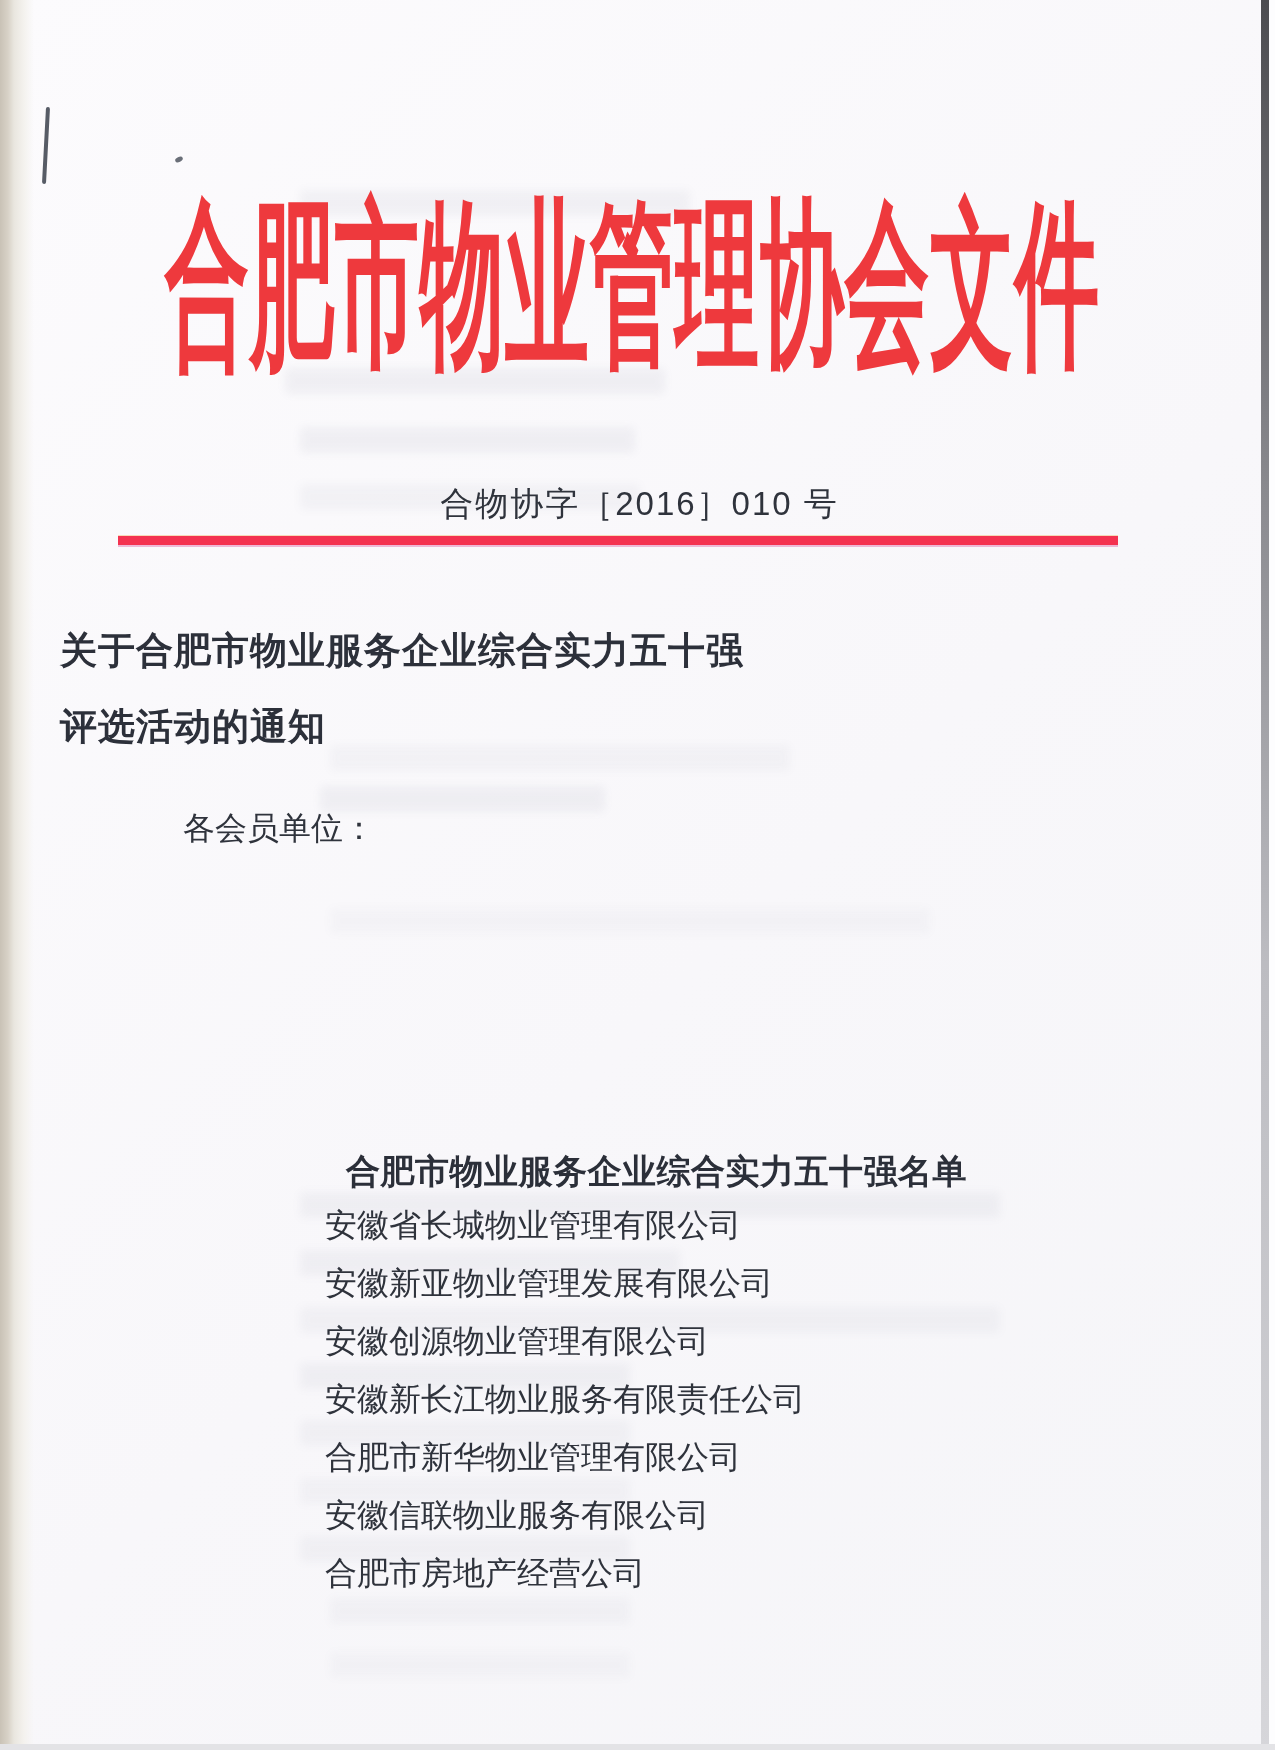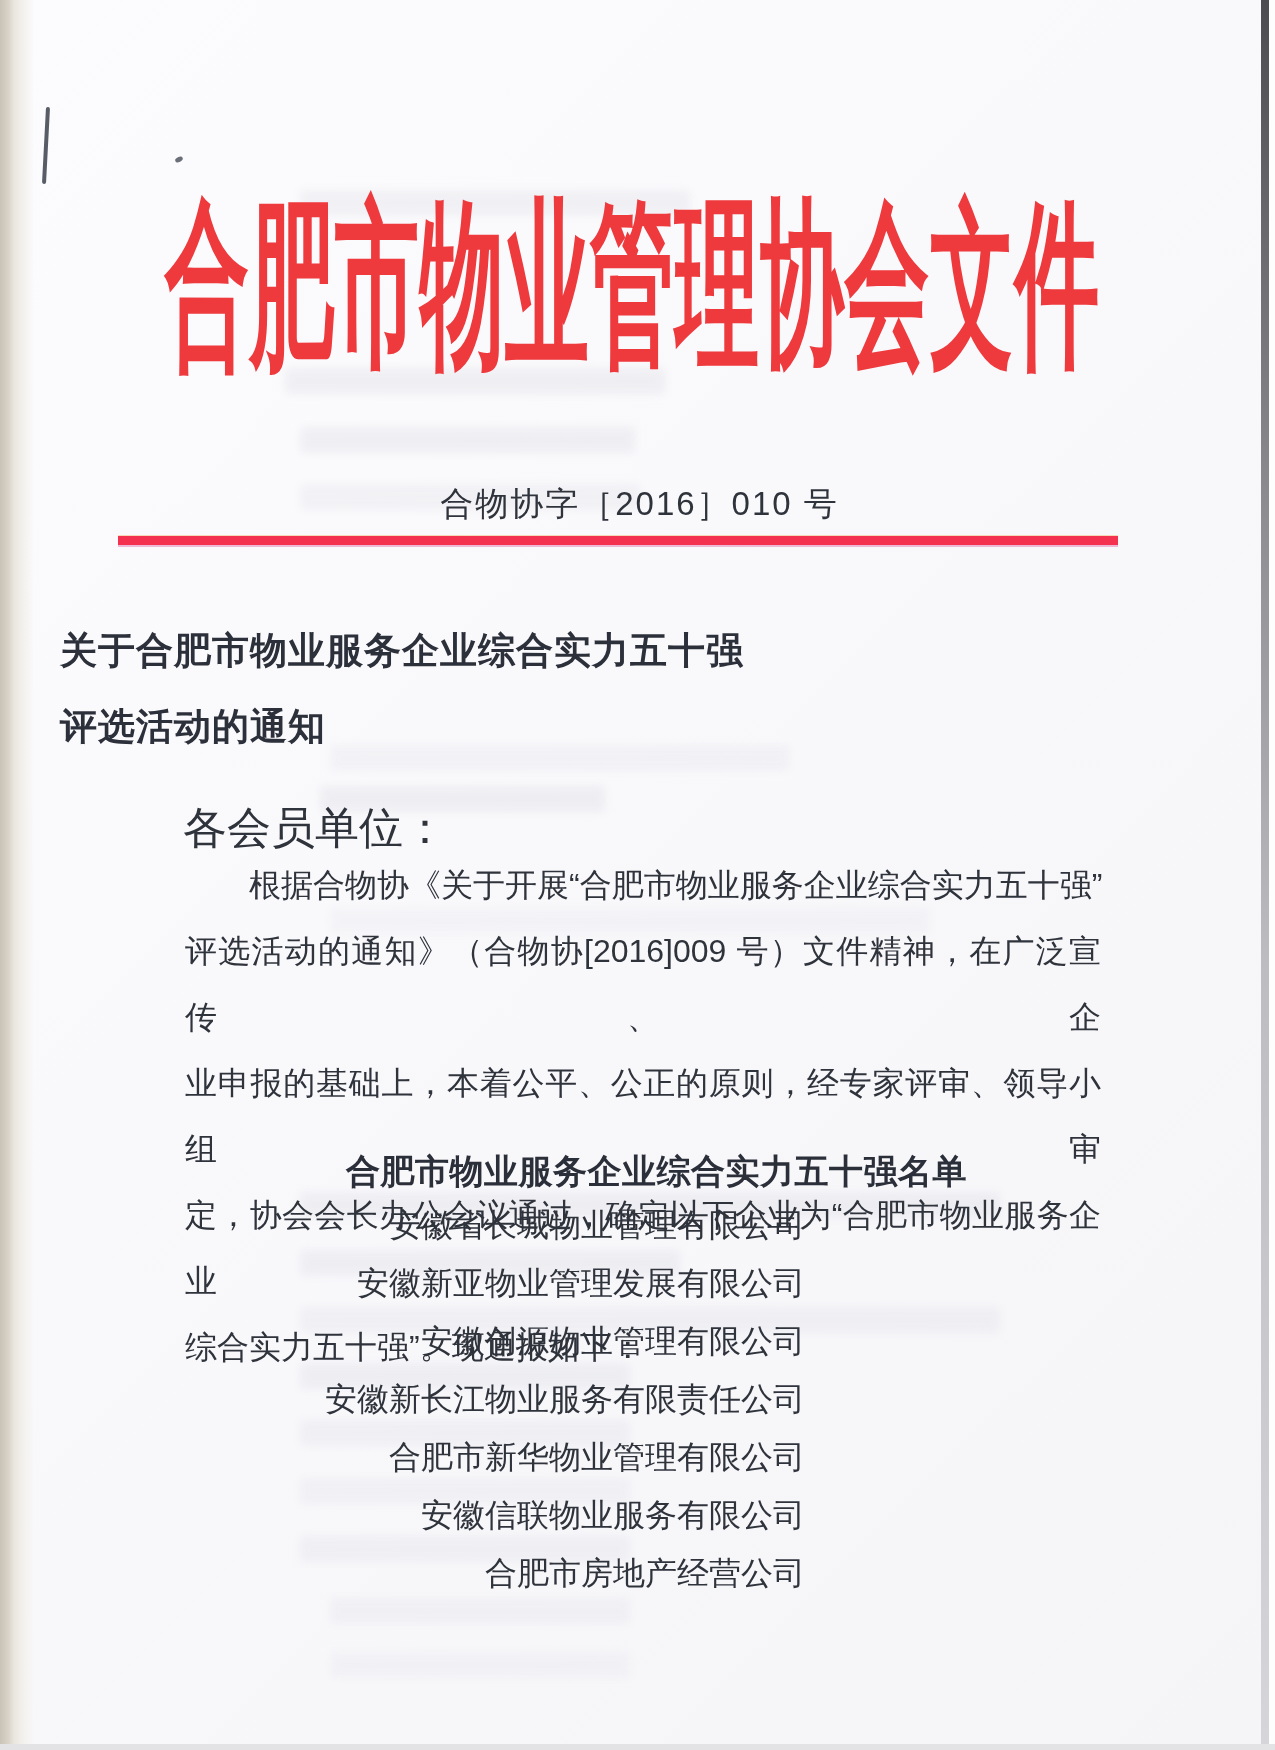--- a/index.html
+++ b/index.html
@@ -73,21 +73,21 @@
     font-size:37px;line-height:46px;
     font-weight:600;
     letter-spacing:1px;
     color:#2c303a;
   }
   .doc-title.l1{top:628px;}
   .doc-title.l2{top:704px;}
 
   .salutation{
     position:absolute;left:183px;top:806px;
-    font-size:44px;line-height:44px;
+    font-size:32px;line-height:44px;
     color:#2f333c;
   }
 
   .para{
     position:absolute;left:185px;top:852px;width:916px;
     font-size:32px;line-height:66px;
     color:#2f333c;
   }
   .para .ln{white-space:nowrap;}
   .para .ln.j{white-space:normal;text-align:justify;text-align-last:justify;}
@@ -98,21 +98,20 @@
     font-size:34px;line-height:42px;
     font-weight:700;
     letter-spacing:0.5px;
     color:#2b2f39;
   }
 
   .companies{
     position:absolute;left:325px;top:1196px;
     font-size:32px;line-height:58px;
     color:#2f333c;
-    text-align:right;
   }
   .company{white-space:nowrap;}
 </style>
 </head>
 <body>
 
 <div class="page">
 
   <div class="edge-left"></div>
   <div class="edge-right-dark"></div>
@@ -142,27 +141,20 @@
 
   <div class="docnum">合物协字［2016］010 号</div>
 
   <div class="redline"></div>
 
   <div class="doc-title l1">关于合肥市物业服务企业综合实力五十强</div>
   <div class="doc-title l2">评选活动的通知</div>
 
   <div class="salutation">各会员单位：</div>
 
-  <div class="para">
-    <div class="ln indent">根据合物协《关于开展“合肥市物业服务企业综合实力五十强”</div>
-    <div class="ln j">评选活动的通知》（合物协[2016]009 号）文件精神，在广泛宣传、企</div>
-    <div class="ln j">业申报的基础上，本着公平、公正的原则，经专家评审、领导小组审</div>
-    <div class="ln j">定，协会会长办公会议通过，确定以下企业为“合肥市物业服务企业</div>
-    <div class="ln">综合实力五十强”。现通报如下：</div>
-  </div>
 
   <div class="list-heading">合肥市物业服务企业综合实力五十强名单</div>
 
   <div class="companies">
     <div class="company">安徽省长城物业管理有限公司</div>
     <div class="company">安徽新亚物业管理发展有限公司</div>
     <div class="company">安徽创源物业管理有限公司</div>
     <div class="company">安徽新长江物业服务有限责任公司</div>
     <div class="company">合肥市新华物业管理有限公司</div>
     <div class="company">安徽信联物业服务有限公司</div>

